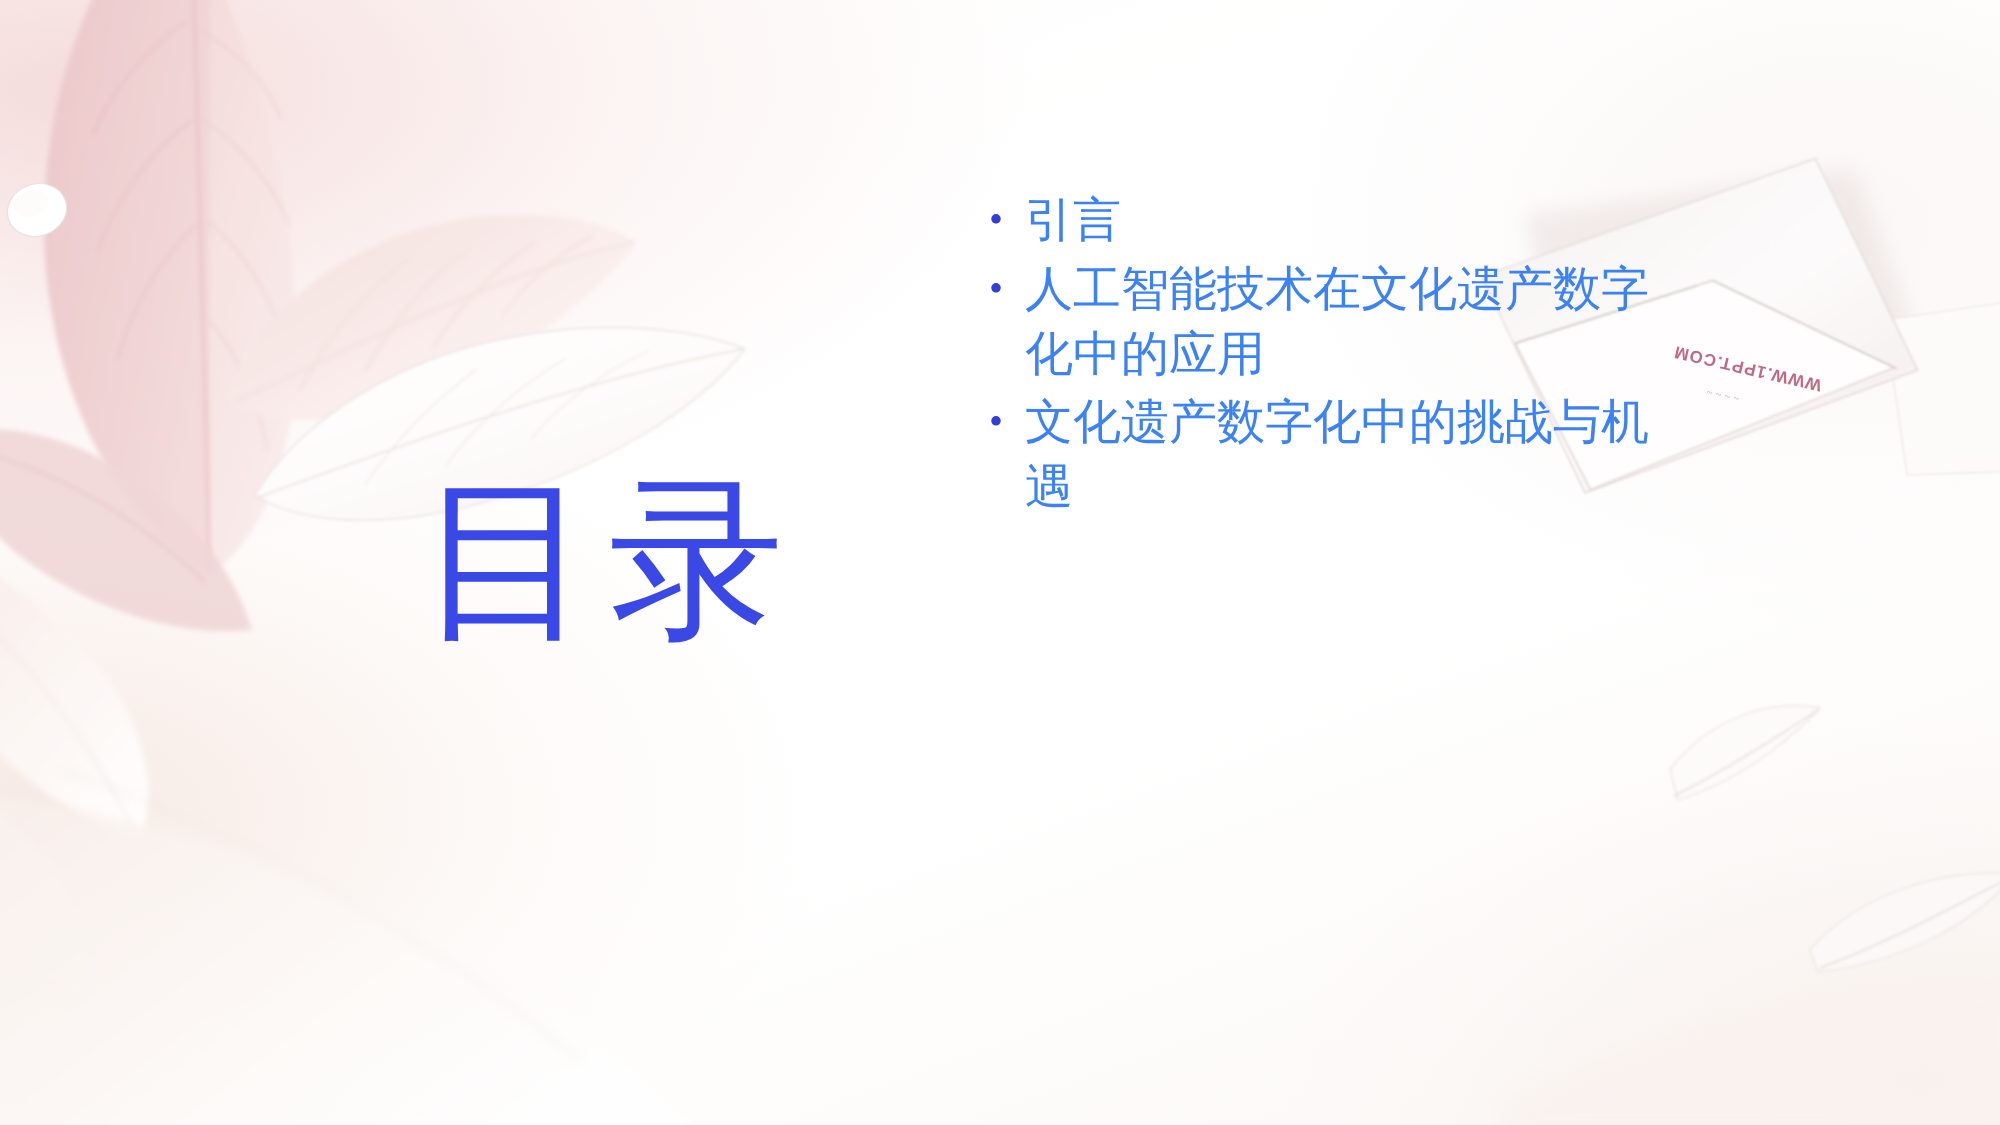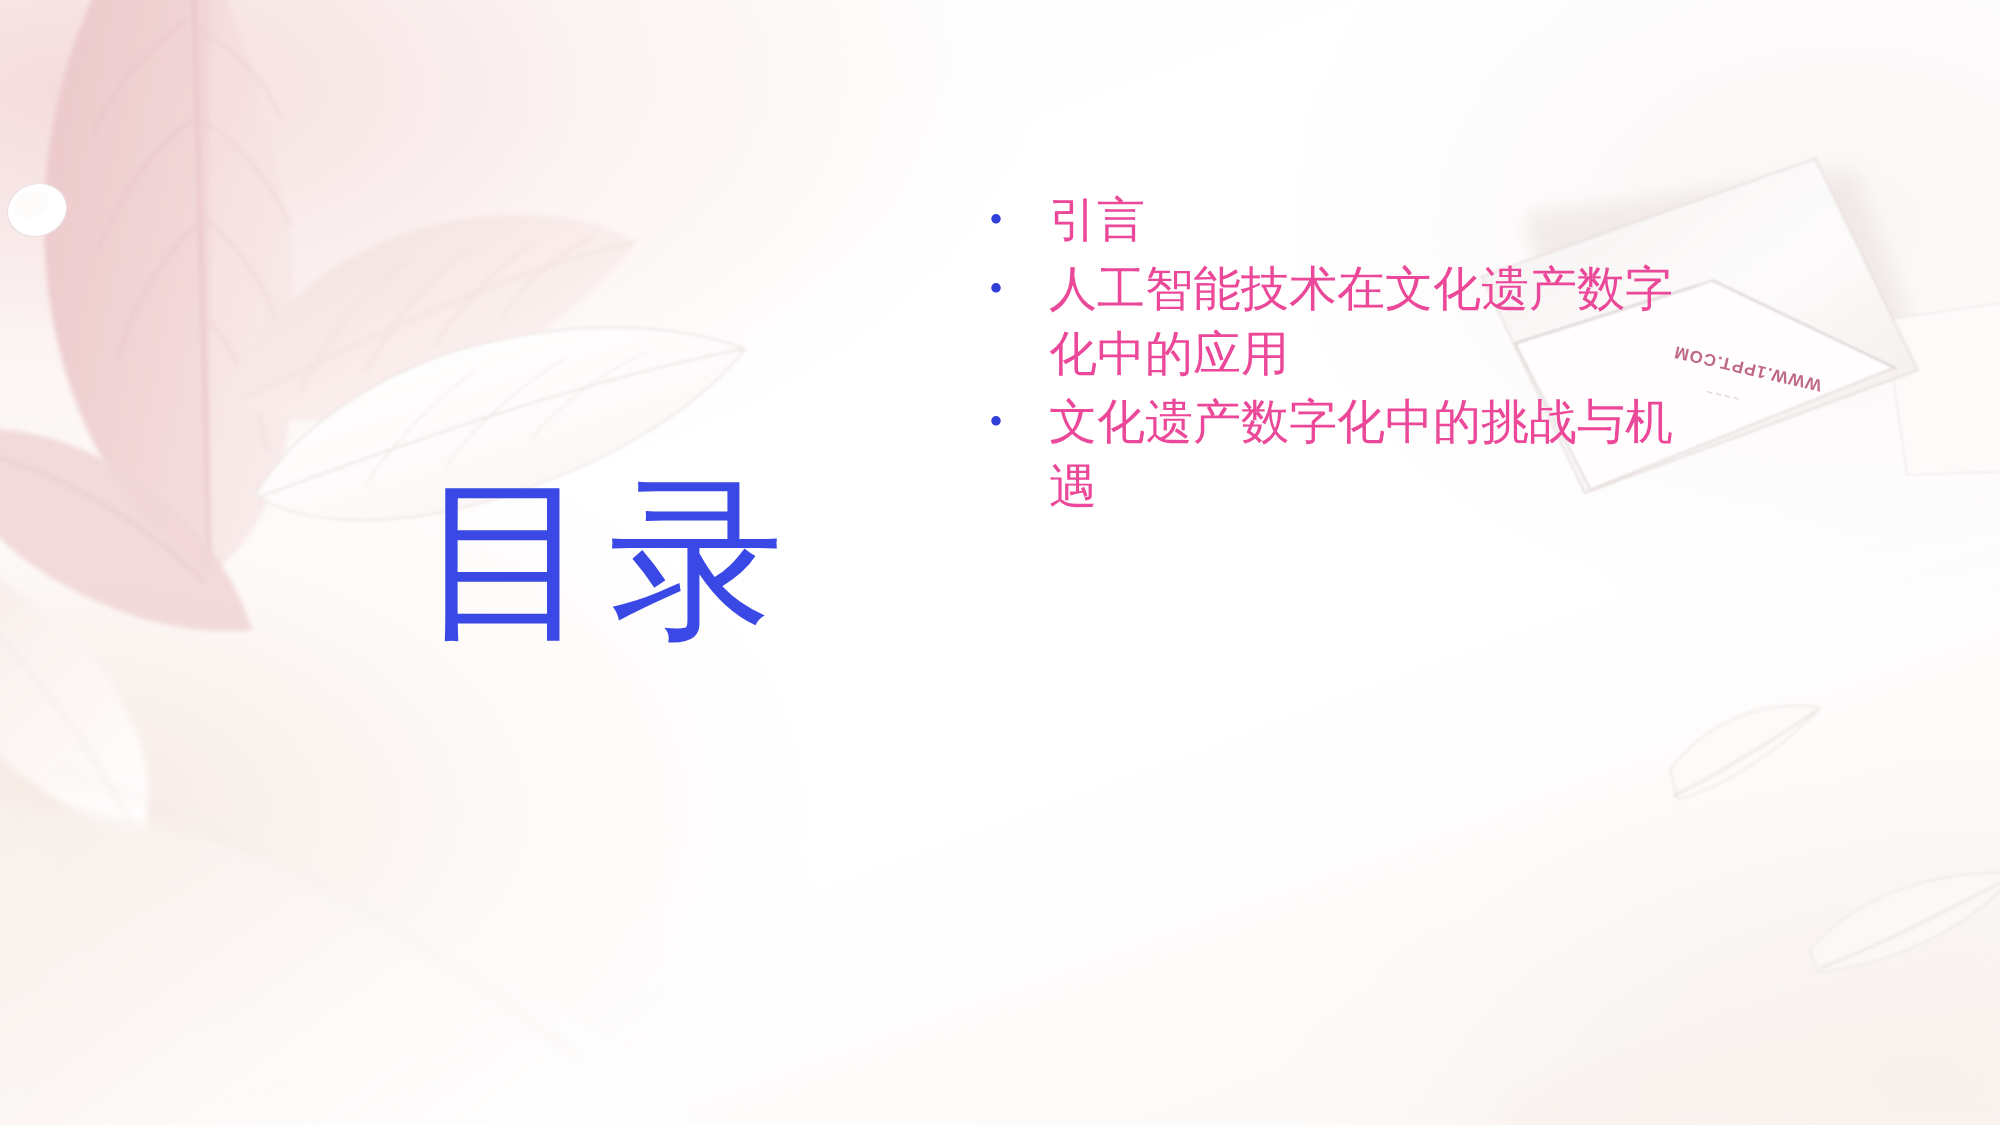--- a/index.html
+++ b/index.html
@@ -115,23 +115,22 @@
     width: 50px;
     font-size: 40px;
     line-height: 1.62;
     color: #2f3fd8;
     text-align: left;
     padding-left: 14px;
     box-sizing: border-box;
   }
   .agenda-text {
     flex: 1 1 auto;
-    color: #ec4899;
+    color: #3b82f6;
     word-break: break-all;
-    margin-left: 24px;
   }
 </style>
 </head>
 <body>
 
 <div class="slide">
 
   <div class="bg-base"></div>
 
   <div class="leaf" style="left:-40px; top:-30px; width:620px; height:700px;">

